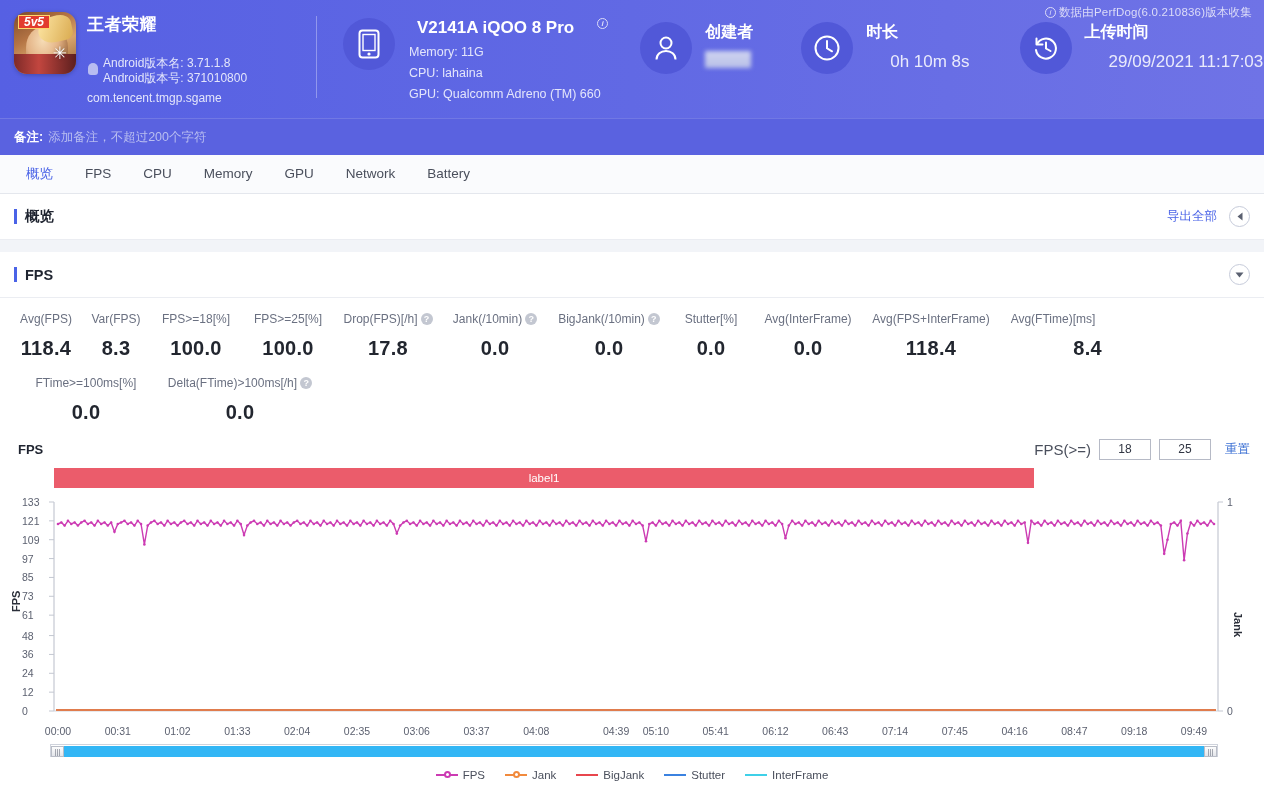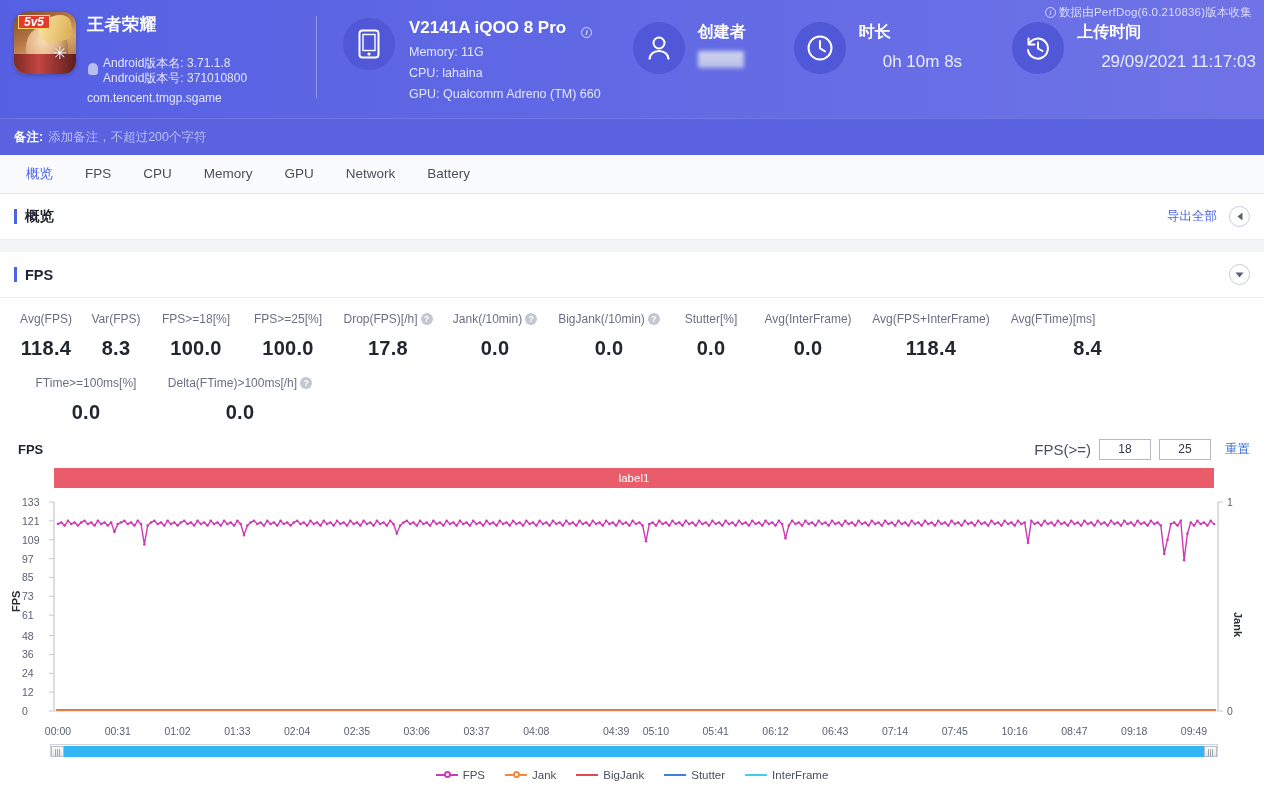--- a/index.html
+++ b/index.html
@@ -89,21 +89,21 @@
 
   
   .dev-block { display: flex; padding: 18px 0 0 26px; }
   .circ {
     width: 52px; height: 52px; border-radius: 50%; flex: none;
     background: #5158d8; display: flex; align-items: center; justify-content: center;
   }
   .dev-text { margin-left: 14px; }
   .dev-title {
     font-size: 17px; font-weight: bold; color: #fff;
-    display: flex; align-items: flex-end; gap: 15px;
+    display: flex; align-items: flex-start; gap: 23px; margin-left: 8px;
   }
   .dev-line { font-size: 12.5px; color: #e3e5fb; margin-top: 7px; }
 
   
   .meta-block { display: flex; padding: 22px 0 0 0; }
   .meta-text { margin-left: 13px; }
   .meta-title { font-size: 16px; font-weight: bold; color: #fff; }
   .meta-val { font-size: 17px; color: #e9eafc; margin-top: 9px; margin-left: 24px; }
   .redacted {
     margin-top: 8px; width: 46px; height: 17px;
@@ -185,21 +185,21 @@
   .ctrl { margin-left: auto; display: flex; align-items: center; gap: 8px; }
   .ctrl-label { font-size: 15px; color: #4a4f5c; }
   .num-input {
     width: 52px; height: 21px; border: 1px solid #b6bac6; background: #fff;
     font-size: 12px; color: #303542; text-align: center; outline: none;
     font-family: "Liberation Sans", sans-serif;
   }
   .reset-link { font-size: 12.5px; color: #3b6fd4; cursor: pointer; margin-left: 6px; }
 
   .labelbar {
-    margin: 6px 0 0 54px; width: 1160px; height: 20px;
+    margin: 6px 0 0 54px; width: 980px; height: 20px;
     background: #eb5c6b; color: #fff; font-size: 11.5px;
     display: flex; align-items: center; justify-content: center;
   }
 
   .plot { position: relative; width: 1264px; height: 230px; margin-top: 6px; }
   .axis-y-title {
     position: absolute; left: 10px; top: 118px; font-size: 11px; color: #2b2f3a;
     font-weight: bold; transform: rotate(-90deg); transform-origin: left top;
   }
   .axis-y2-title {
@@ -895,21 +895,21 @@
       <div class="xtick" style="left: 416.737px; top: 1px;">03:06</div>
       <div class="xtick" style="left: 476.526px; top: 1px;">03:37</div>
       <div class="xtick" style="left: 536.316px; top: 1px;">04:08</div>
       <div class="xtick" style="left: 596.105px; top: 1px; padding-left: 40px;">04:39</div>
       <div class="xtick" style="left: 655.895px; top: 1px;">05:10</div>
       <div class="xtick" style="left: 715.684px; top: 1px;">05:41</div>
       <div class="xtick" style="left: 775.474px; top: 1px;">06:12</div>
       <div class="xtick" style="left: 835.263px; top: 1px;">06:43</div>
       <div class="xtick" style="left: 895.053px; top: 1px;">07:14</div>
       <div class="xtick" style="left: 954.842px; top: 1px;">07:45</div>
-      <div class="xtick" style="left: 1014.63px; top: 1px;">10:16</div>
+      <div class="xtick" style="left: 1014.63px; top: 1px;">04:16</div>
       <div class="xtick" style="left: 1074.42px; top: 1px;">08:47</div>
       <div class="xtick" style="left: 1134.21px; top: 1px;">09:18</div>
       <div class="xtick" style="left: 1194px; top: 1px;">09:49</div>
     </div>
 
   <div class="scrollrow">
     <div class="scroll-track">
       <div class="scroll-fill"></div>
       <div class="scroll-grip" style="left:0">|||</div>
       <div class="scroll-grip" style="right:0">|||</div>

